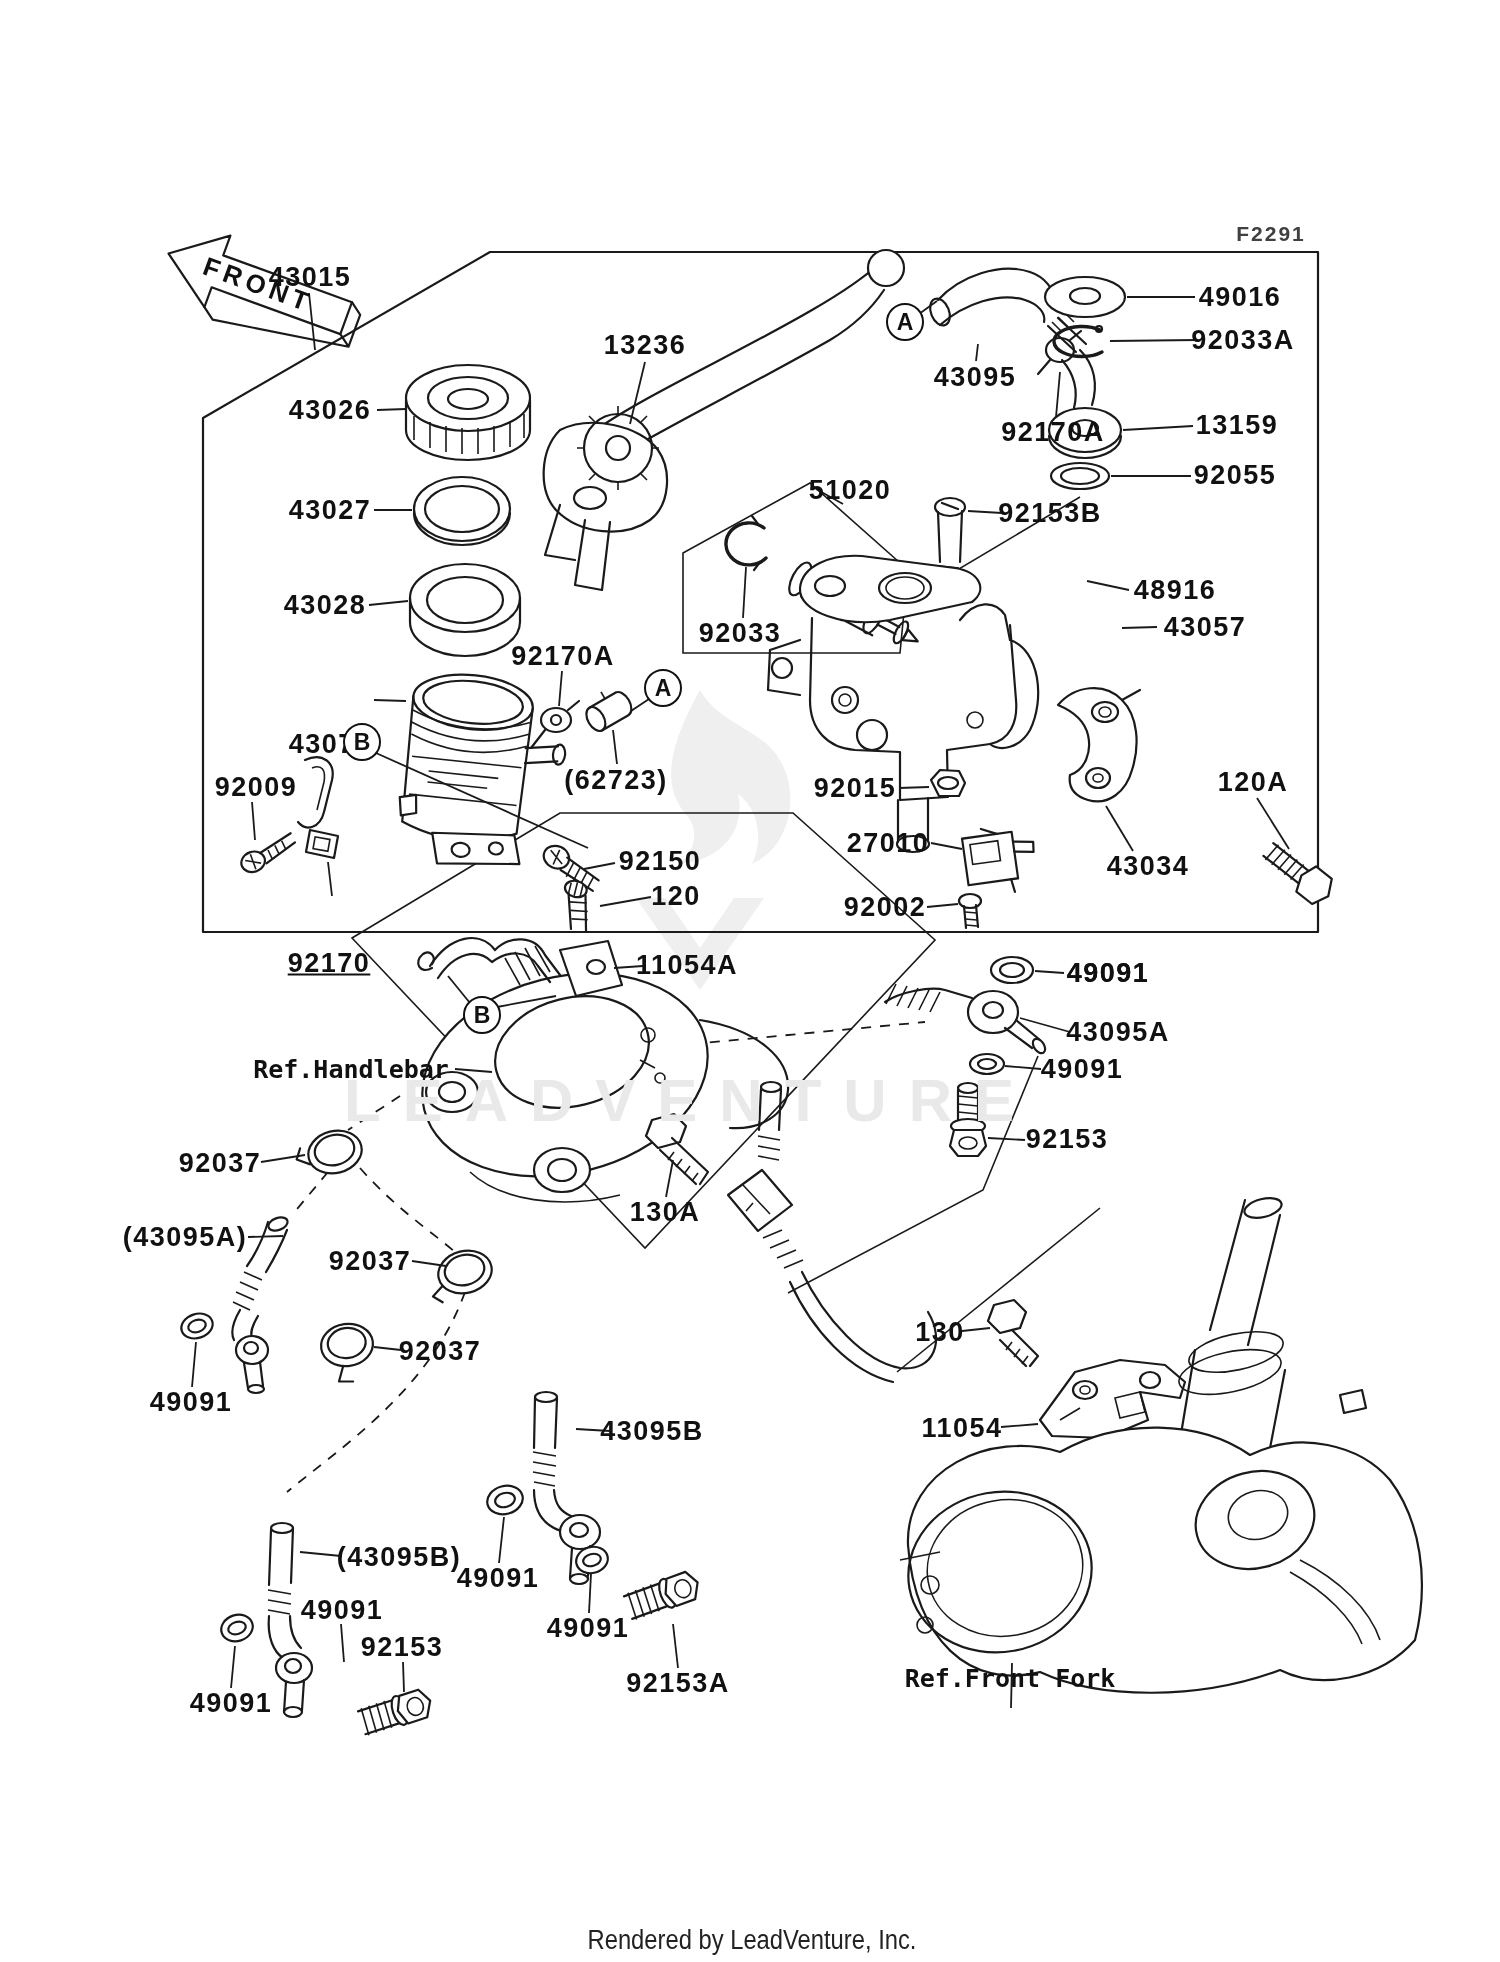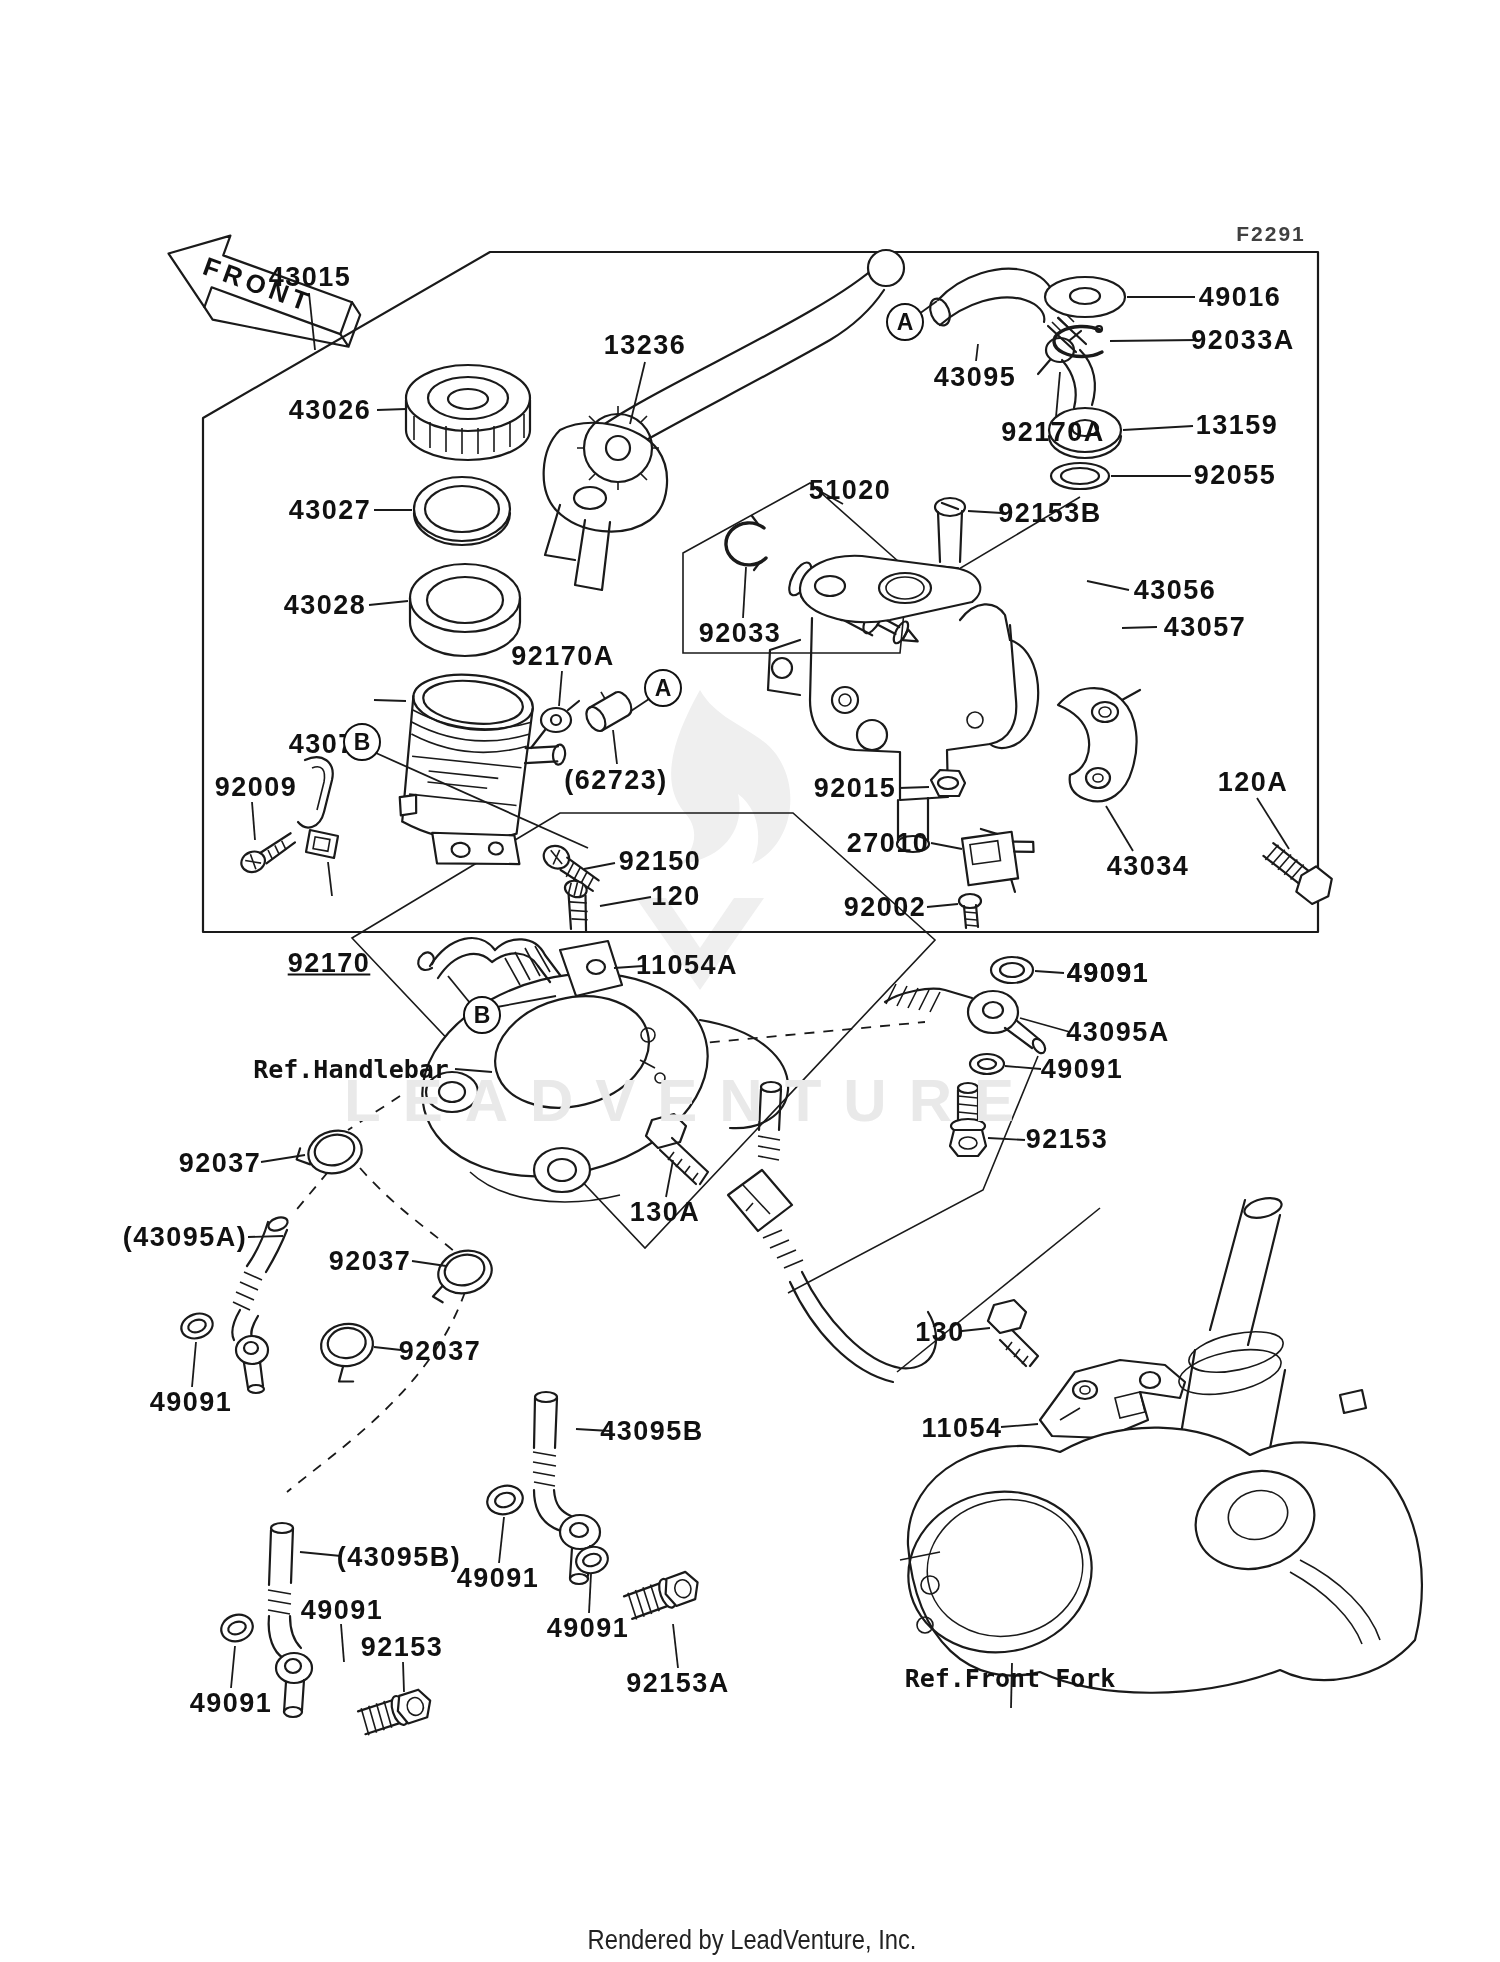--- a/index.html
+++ b/index.html
@@ -521,21 +521,21 @@
       <div class="callout" style="left: 191px; top: 1402px;">49091</div>
       <div class="callout" style="left: 850px; top: 490px;">51020</div>
       <div class="callout" style="left: 740px; top: 633px;">92033</div>
       <div class="callout" style="left: 1050px; top: 513px;">92153B</div>
       <div class="callout" style="left: 975px; top: 377px;">43095</div>
       <div class="callout" style="left: 1053px; top: 432px;">92170A</div>
       <div class="callout" style="left: 1240px; top: 297px;">49016</div>
       <div class="callout" style="left: 1243px; top: 340px;">92033A</div>
       <div class="callout" style="left: 1237px; top: 425px;">13159</div>
       <div class="callout" style="left: 1235px; top: 475px;">92055</div>
-      <div class="callout" style="left: 1175px; top: 590px;">43056</div>
+      <div class="callout" style="left: 1175px; top: 590px;">48916</div>
       <div class="callout" style="left: 1205px; top: 627px;">43057</div>
       <div class="callout" style="left: 855px; top: 788px;">92015</div>
       <div class="callout" style="left: 888px; top: 843px;">27010</div>
       <div class="callout" style="left: 885px; top: 907px;">92002</div>
       <div class="callout" style="left: 1148px; top: 866px;">43034</div>
       <div class="callout" style="left: 1253px; top: 782px;">120A</div>
       <div class="callout" style="left: 1108px; top: 973px;">49091</div>
       <div class="callout" style="left: 1118px; top: 1032px;">43095A</div>
       <div class="callout" style="left: 1082px; top: 1069px;">49091</div>
       <div class="callout" style="left: 1067px; top: 1139px;">92153</div>

